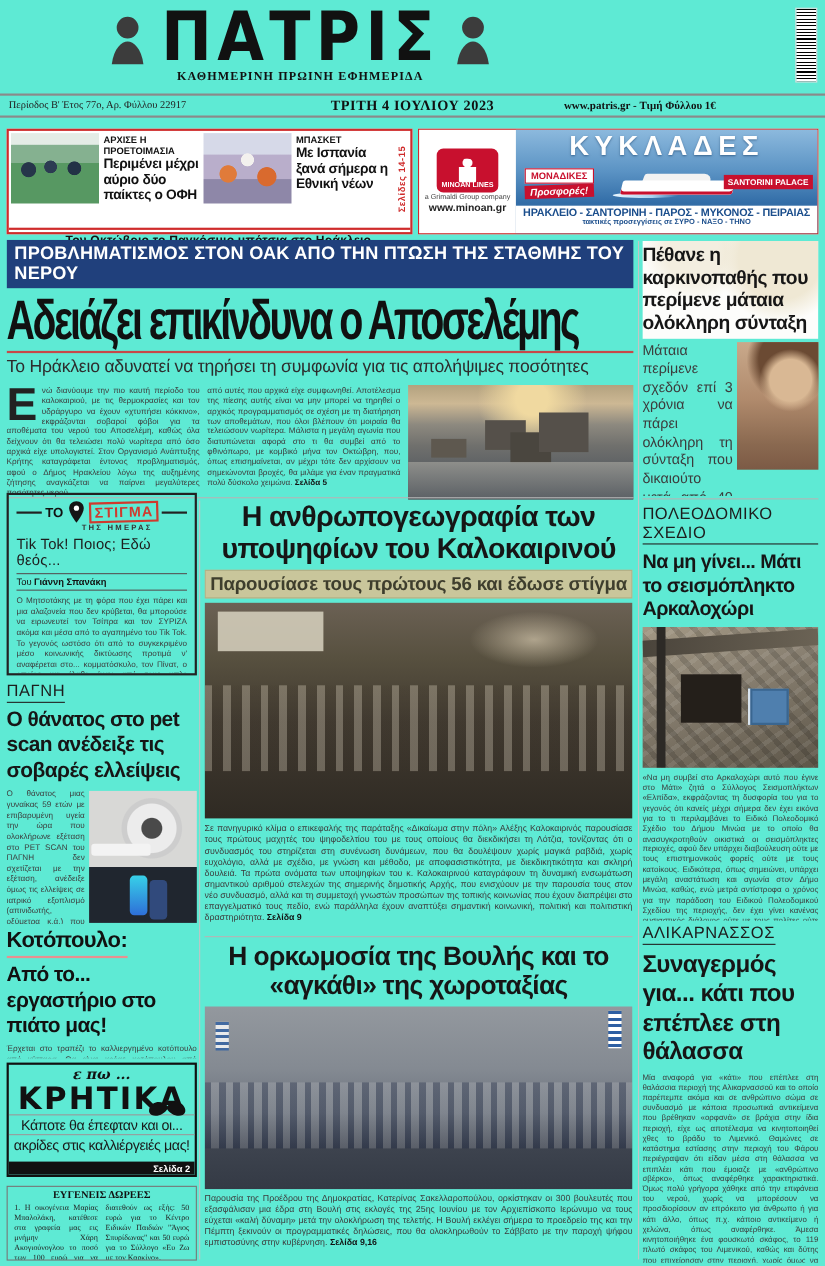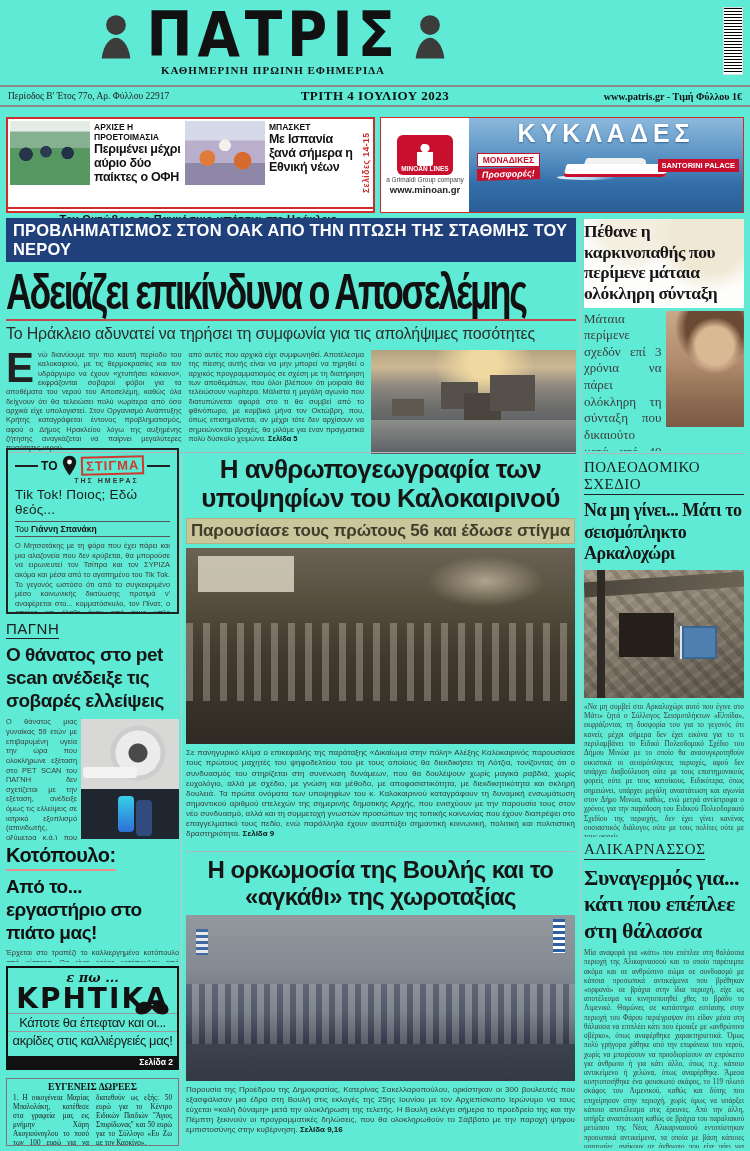--- a/index.html
+++ b/index.html
@@ -16,21 +16,21 @@
   .portrait{width:36px;height:50px;}
   .mast-sub{position:absolute;left:88px;top:64px;width:370px;text-align:center;
             font-family:"Liberation Serif",serif;font-weight:700;font-size:11px;letter-spacing:1px;}
   .barcode{left:724px;top:8px;width:18px;height:66px;
            background:repeating-linear-gradient(180deg,#000 0 1px,#fff 1px 3px);outline:1px solid #ddd;}
   .dateline{left:0;top:85px;width:750px;height:22px;box-sizing:border-box;
             border-top:2px solid #8a8a8a;border-bottom:2px solid #8a8a8a;
             display:flex;align-items:center;padding:0 8px;font-family:"Liberation Serif",serif;}
   .dl-left{flex:1;font-size:9.5px;color:#222;}
   .dl-center{flex:1.2;text-align:center;font-weight:700;font-size:13px;letter-spacing:.5px;}
-  .dl-right{flex:1;text-align:right;font-size:10px;font-weight:700;}
+  .dl-right{flex:1;text-align:left;font-size:10px;font-weight:700;}
   
   .promoL{left:6px;top:117px;width:369px;height:96px;border:2px solid #cf2b2b;box-sizing:border-box;background:#fff;}
   .promoL-main{display:flex;height:88px;}
   .promo-item{flex:1;display:flex;gap:4px;padding:2px;}
   .ph-foot{width:80px;height:64px;flex:0 0 80px;
      background:radial-gradient(circle at 20% 52% ,#26354a 0 9%,transparent 10%),
                 radial-gradient(circle at 45% 48%,#2c3b52 0 10%,transparent 11%),
                 radial-gradient(circle at 72% 50%,#223246 0 9%,transparent 10%),
                 linear-gradient(180deg,#e4ece6 0 16%,#85b190 17% 42%,#579862 43% 100%);}
   .ph-bask{width:80px;height:64px;flex:0 0 80px;
@@ -141,21 +141,21 @@
   .kalo-glow{position:absolute;right:8%;top:4%;width:30%;height:26%;background:radial-gradient(closest-side,rgba(255,240,210,.5),transparent);}
   .cap{margin-top:4px;font-size:8px;line-height:1.27;color:#3c3c3c;}
   .vouli-photo{margin-top:4px;width:100%;height:166px;position:relative;overflow:hidden;
      background:linear-gradient(180deg,#93989e 0%,#848a92 34%,#6c737d 58%,#3d434e 78%,#343a45 100%);}
   .v-crowd{position:absolute;left:0;top:42%;width:100%;height:36%;opacity:.5;
      background:repeating-linear-gradient(90deg,rgba(25,35,65,.6) 0 6px,rgba(220,220,225,.35) 6px 13px);}
   .v-flag{position:absolute;top:4px;width:12px;height:34px;
      background:repeating-linear-gradient(180deg,#2e5fa3 0 3px,#fff 3px 6px);}
   .v-flag.r{right:10px;} .v-flag.l{left:10px;top:14px;height:26px;opacity:.8;}
   
-  .rart{left:584px;width:160px;overflow:hidden;font-family:Liberation Serif, serif;}
+  .rart{left:584px;width:160px;overflow:hidden;}
   .r1-headbg{background:
      radial-gradient(circle at 78% 18%,#efe8d4 0 26%,transparent 40%),
      radial-gradient(circle at 30% 10%,#f3eee0 0 20%,transparent 34%),#fdfdfb;
      padding:2px 0 4px;}
   .r-head{font-size:17.5px;font-weight:700;line-height:1.18;letter-spacing:-.4px;color:#161616;}
   .r1-body{display:flex;gap:4px;margin-top:3px;}
   .r1-text{flex:1;font-size:13px;line-height:1.28;color:#3c3c3c;}
   .woman-photo{flex:0 0 84px;width:84px;height:116px;
      background:radial-gradient(circle at 58% 30%,#d9b894 0 20%,transparent 30%),
                 radial-gradient(circle at 58% 14%,#6b4a33 0 26%,transparent 36%),
@@ -234,20 +234,24 @@
       <div class="offer">
         <div class="offer-1">ΜΟΝΑΔΙΚΕΣ</div>
         <div class="offer-2">Προσφορές!</div>
       </div>
       <div class="ferry">
         <div class="wake"></div>
           <div class="cabin"></div>
           <div class="hull"></div>
       </div>
       <div class="sant-badge">SANTORINI PALACE</div>
+      <div class="route-strip">
+        <div class="route-main">ΗΡΑΚΛΕΙΟ - ΣΑΝΤΟΡΙΝΗ - ΠΑΡΟΣ - ΜΥΚΟΝΟΣ - ΠΕΙΡΑΙΑΣ</div>
+        <div class="route-sub">τακτικές προσεγγίσεις σε ΣΥΡΟ - ΝΑΞΟ - ΤΗΝΟ</div>
+      </div>
     </div>
   </div>
 
   <div class="abs lead">
     <div class="lead-kicker">ΠΡΟΒΛΗΜΑΤΙΣΜΟΣ ΣΤΟΝ ΟΑΚ ΑΠΟ ΤΗΝ ΠΤΩΣΗ ΤΗΣ ΣΤΑΘΜΗΣ ΤΟΥ ΝΕΡΟΥ</div>
     <div class="lead-headline">Αδειάζει επικίνδυνα ο Αποσελέμης</div>
     <div class="lead-redrule"></div>
     <div class="lead-subhead">Το Ηράκλειο αδυνατεί να τηρήσει τη συμφωνία για τις απολήψιμες ποσότητες</div>
     <div class="lead-body">
       <div class="lead-col jt">

